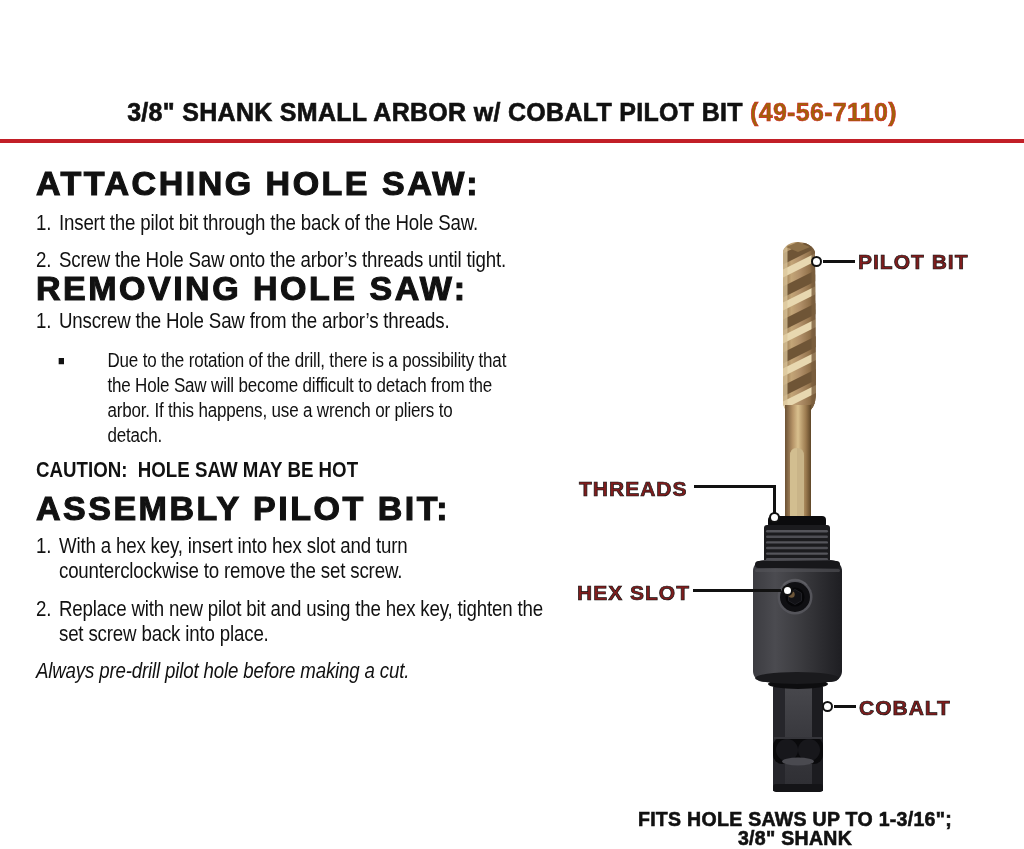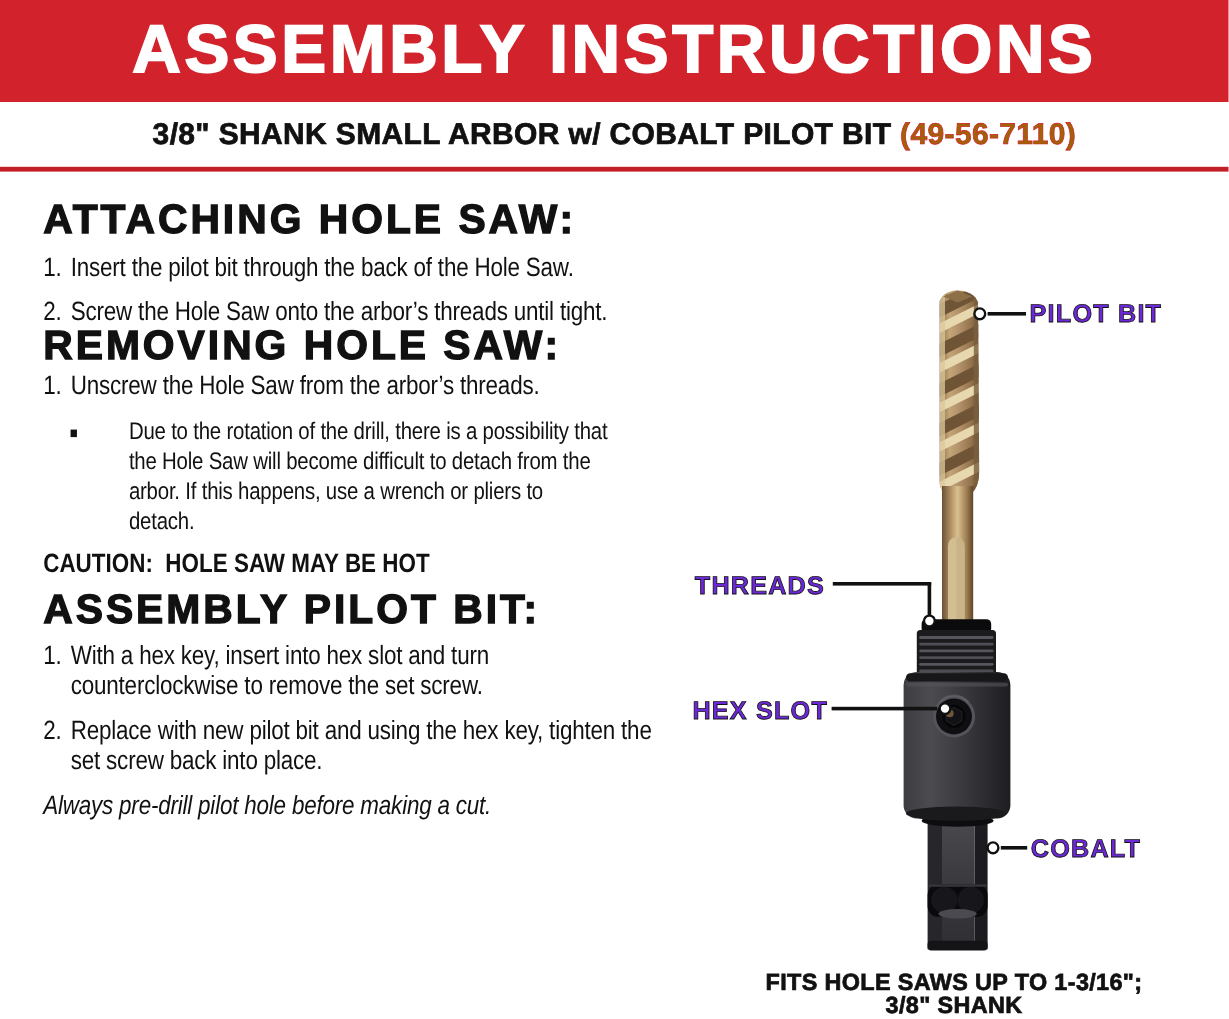--- a/index.html
+++ b/index.html
@@ -49,41 +49,38 @@
 
   .mt12{margin-top:12px;} .mt11{margin-top:1px;} .mt5{margin-top:5px;}
   .mt15{margin-top:15px;} .mt9{margin-top:9px;} .mt10{margin-top:10px;}
   .mt13{margin-top:13px;}
   .w560{max-width:560px;} .w580{max-width:580px;}
 
   
   .tool-svg { position:absolute; left:740px; top:235px; width:120px; height:570px; }
   .diag-label {
     position:absolute; font-size:21px; font-weight:700; letter-spacing:1px;
-    -webkit-text-stroke:.7px #111; white-space:nowrap; color:#6d28d9;
+    -webkit-text-stroke:.7px #111; white-space:nowrap; color:#7f1d1d;
   }
   .leader { position:absolute; background:#111; }
   .leader-dot {
     position:absolute; width:11px; height:11px; border:2.6px solid #111;
     border-radius:50%; background:#fff;
   }
   .caption {
     position:absolute; left:560px; top:810px; width:470px; text-align:center;
     font-size:19.5px; font-weight:700; line-height:18.5px; letter-spacing:.3px;
     -webkit-text-stroke:.6px #111;
   }
 </style>
 </head>
 <body>
 
 <div class="page">
 
-  <div class="banner">
-    <div class="banner-title">ASSEMBLY INSTRUCTIONS</div>
-  </div>
 
   <div class="subtitle">
     <span class="product">3/8" SHANK SMALL ARBOR w/ COBALT PILOT BIT </span><span class="part">(49-56-7110)</span>
   </div>
   <div class="red-rule"></div>
 
   <div class="instructions">
 
     <div class="sec-heading">ATTACHING HOLE SAW:</div>
 

